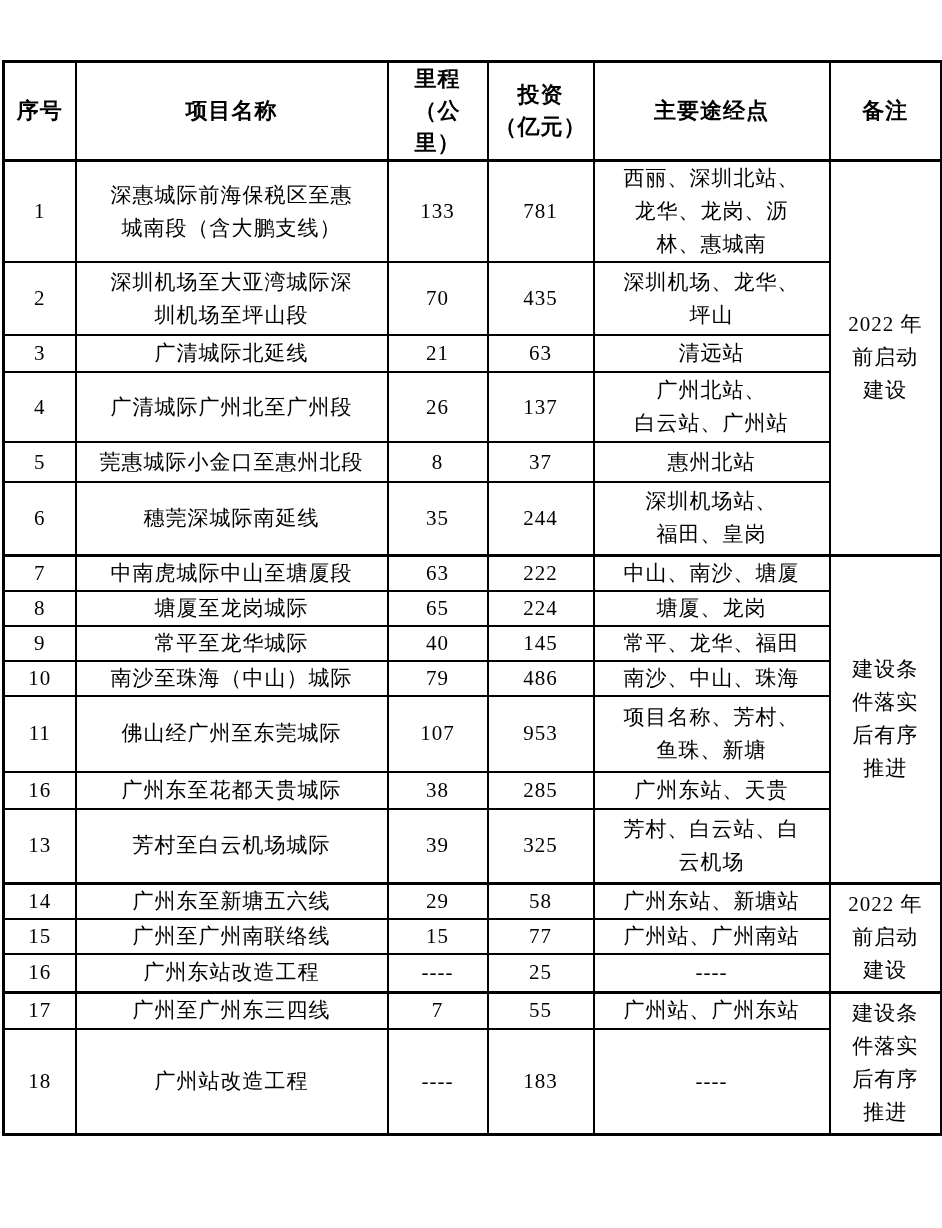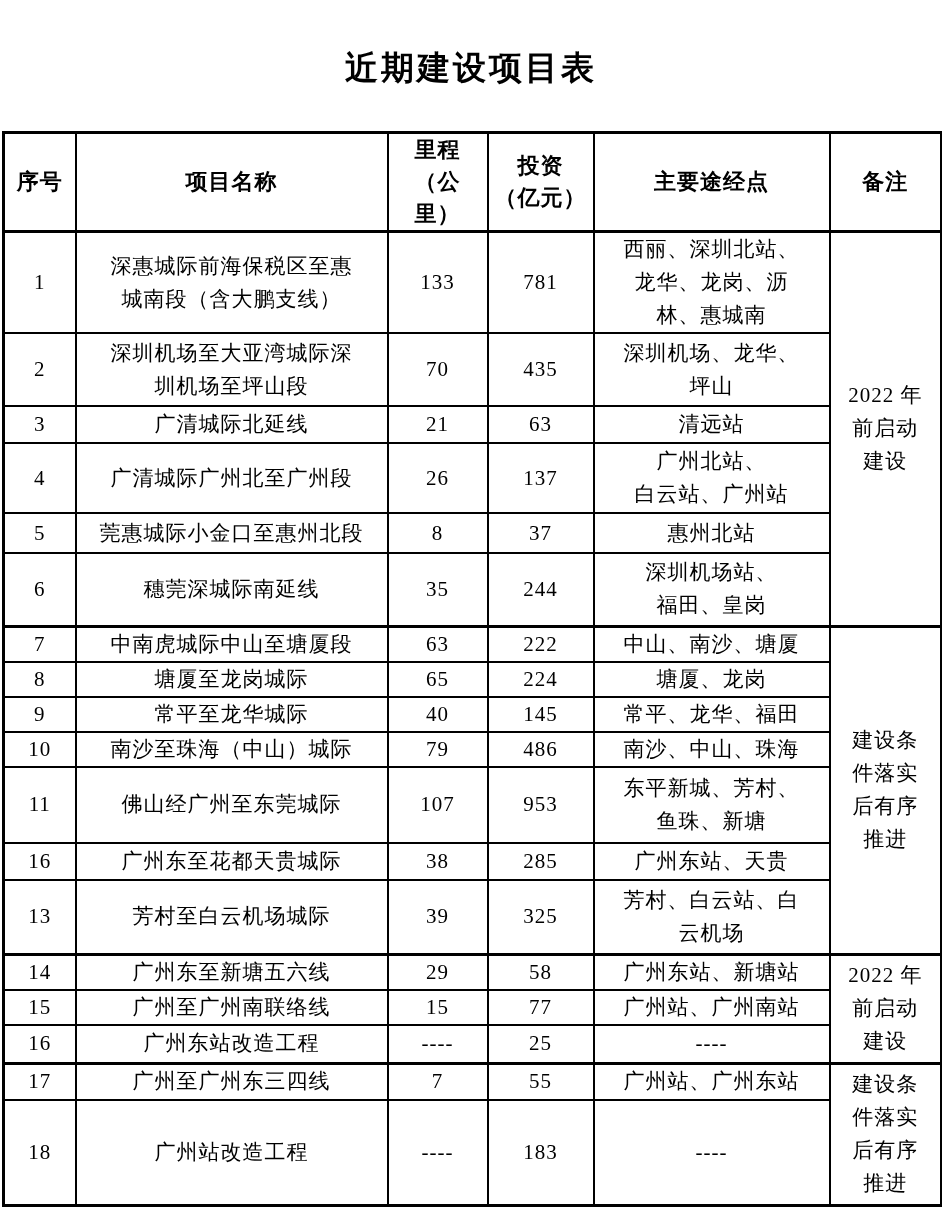--- a/index.html
+++ b/index.html
@@ -56,21 +56,20 @@
   }
   tr.section > td { border-top-width: 3px; }
   td.num { letter-spacing: 0; }
 </style>
 </head>
 <body>
 
 <div class="page">
 
 
-  <div class="doc-title">近期建设项目表</div>
 
   <table class="proj">
     <colgroup>
       <col style="width:72px">
         <col style="width:312px">
         <col style="width:100px">
       <col style="width:106px">
         <col style="width:236px">
         <col style="width:112px">
     </colgroup>
@@ -169,21 +168,21 @@
         <td>南沙至珠海（中山）城际</td>
         <td class="num">79</td>
         <td class="num">486</td>
         <td>南沙、中山、珠海</td>
       </tr>
       <tr style="height:76px">
         <td class="num">11</td>
         <td>佛山经广州至东莞城际</td>
         <td class="num">107</td>
         <td class="num">953</td>
-        <td>东平新城、芳村、
+        <td>项目名称、芳村、
 鱼珠、新塘</td>
       </tr>
       <tr style="height:37px">
         <td class="num">16</td>
         <td>广州东至花都天贵城际</td>
         <td class="num">38</td>
         <td class="num">285</td>
         <td>广州东站、天贵</td>
       </tr>
       <tr style="height:75px">

